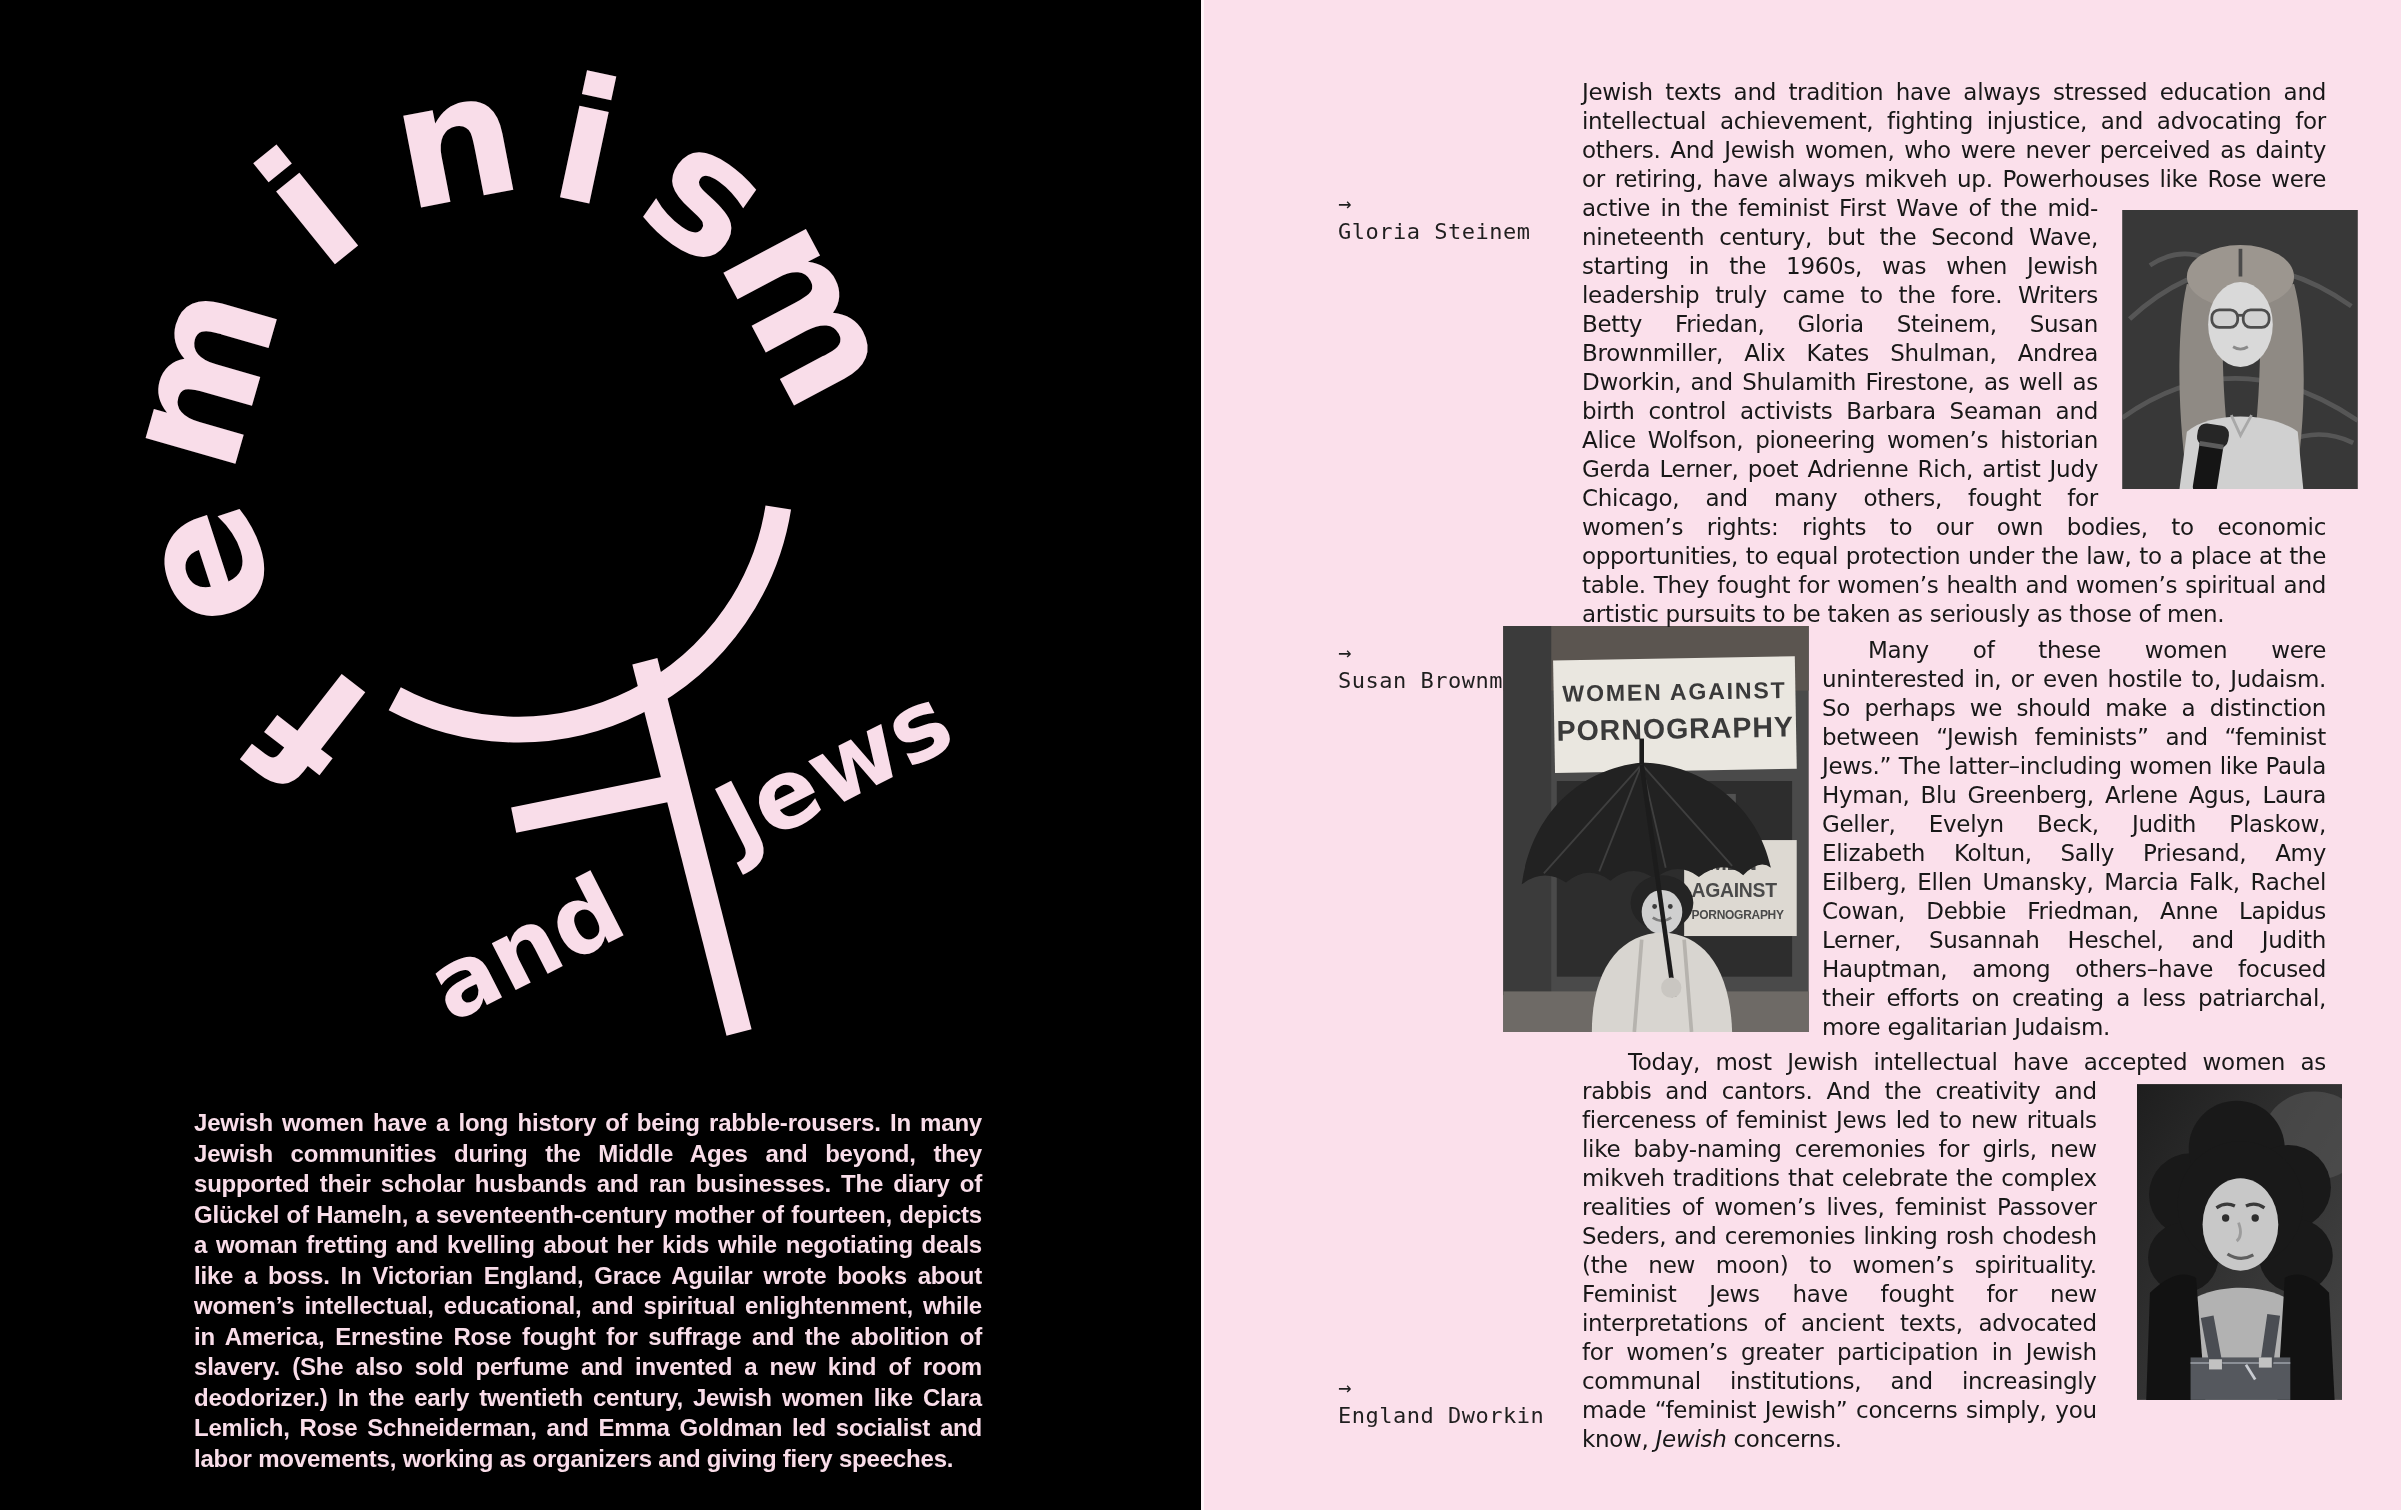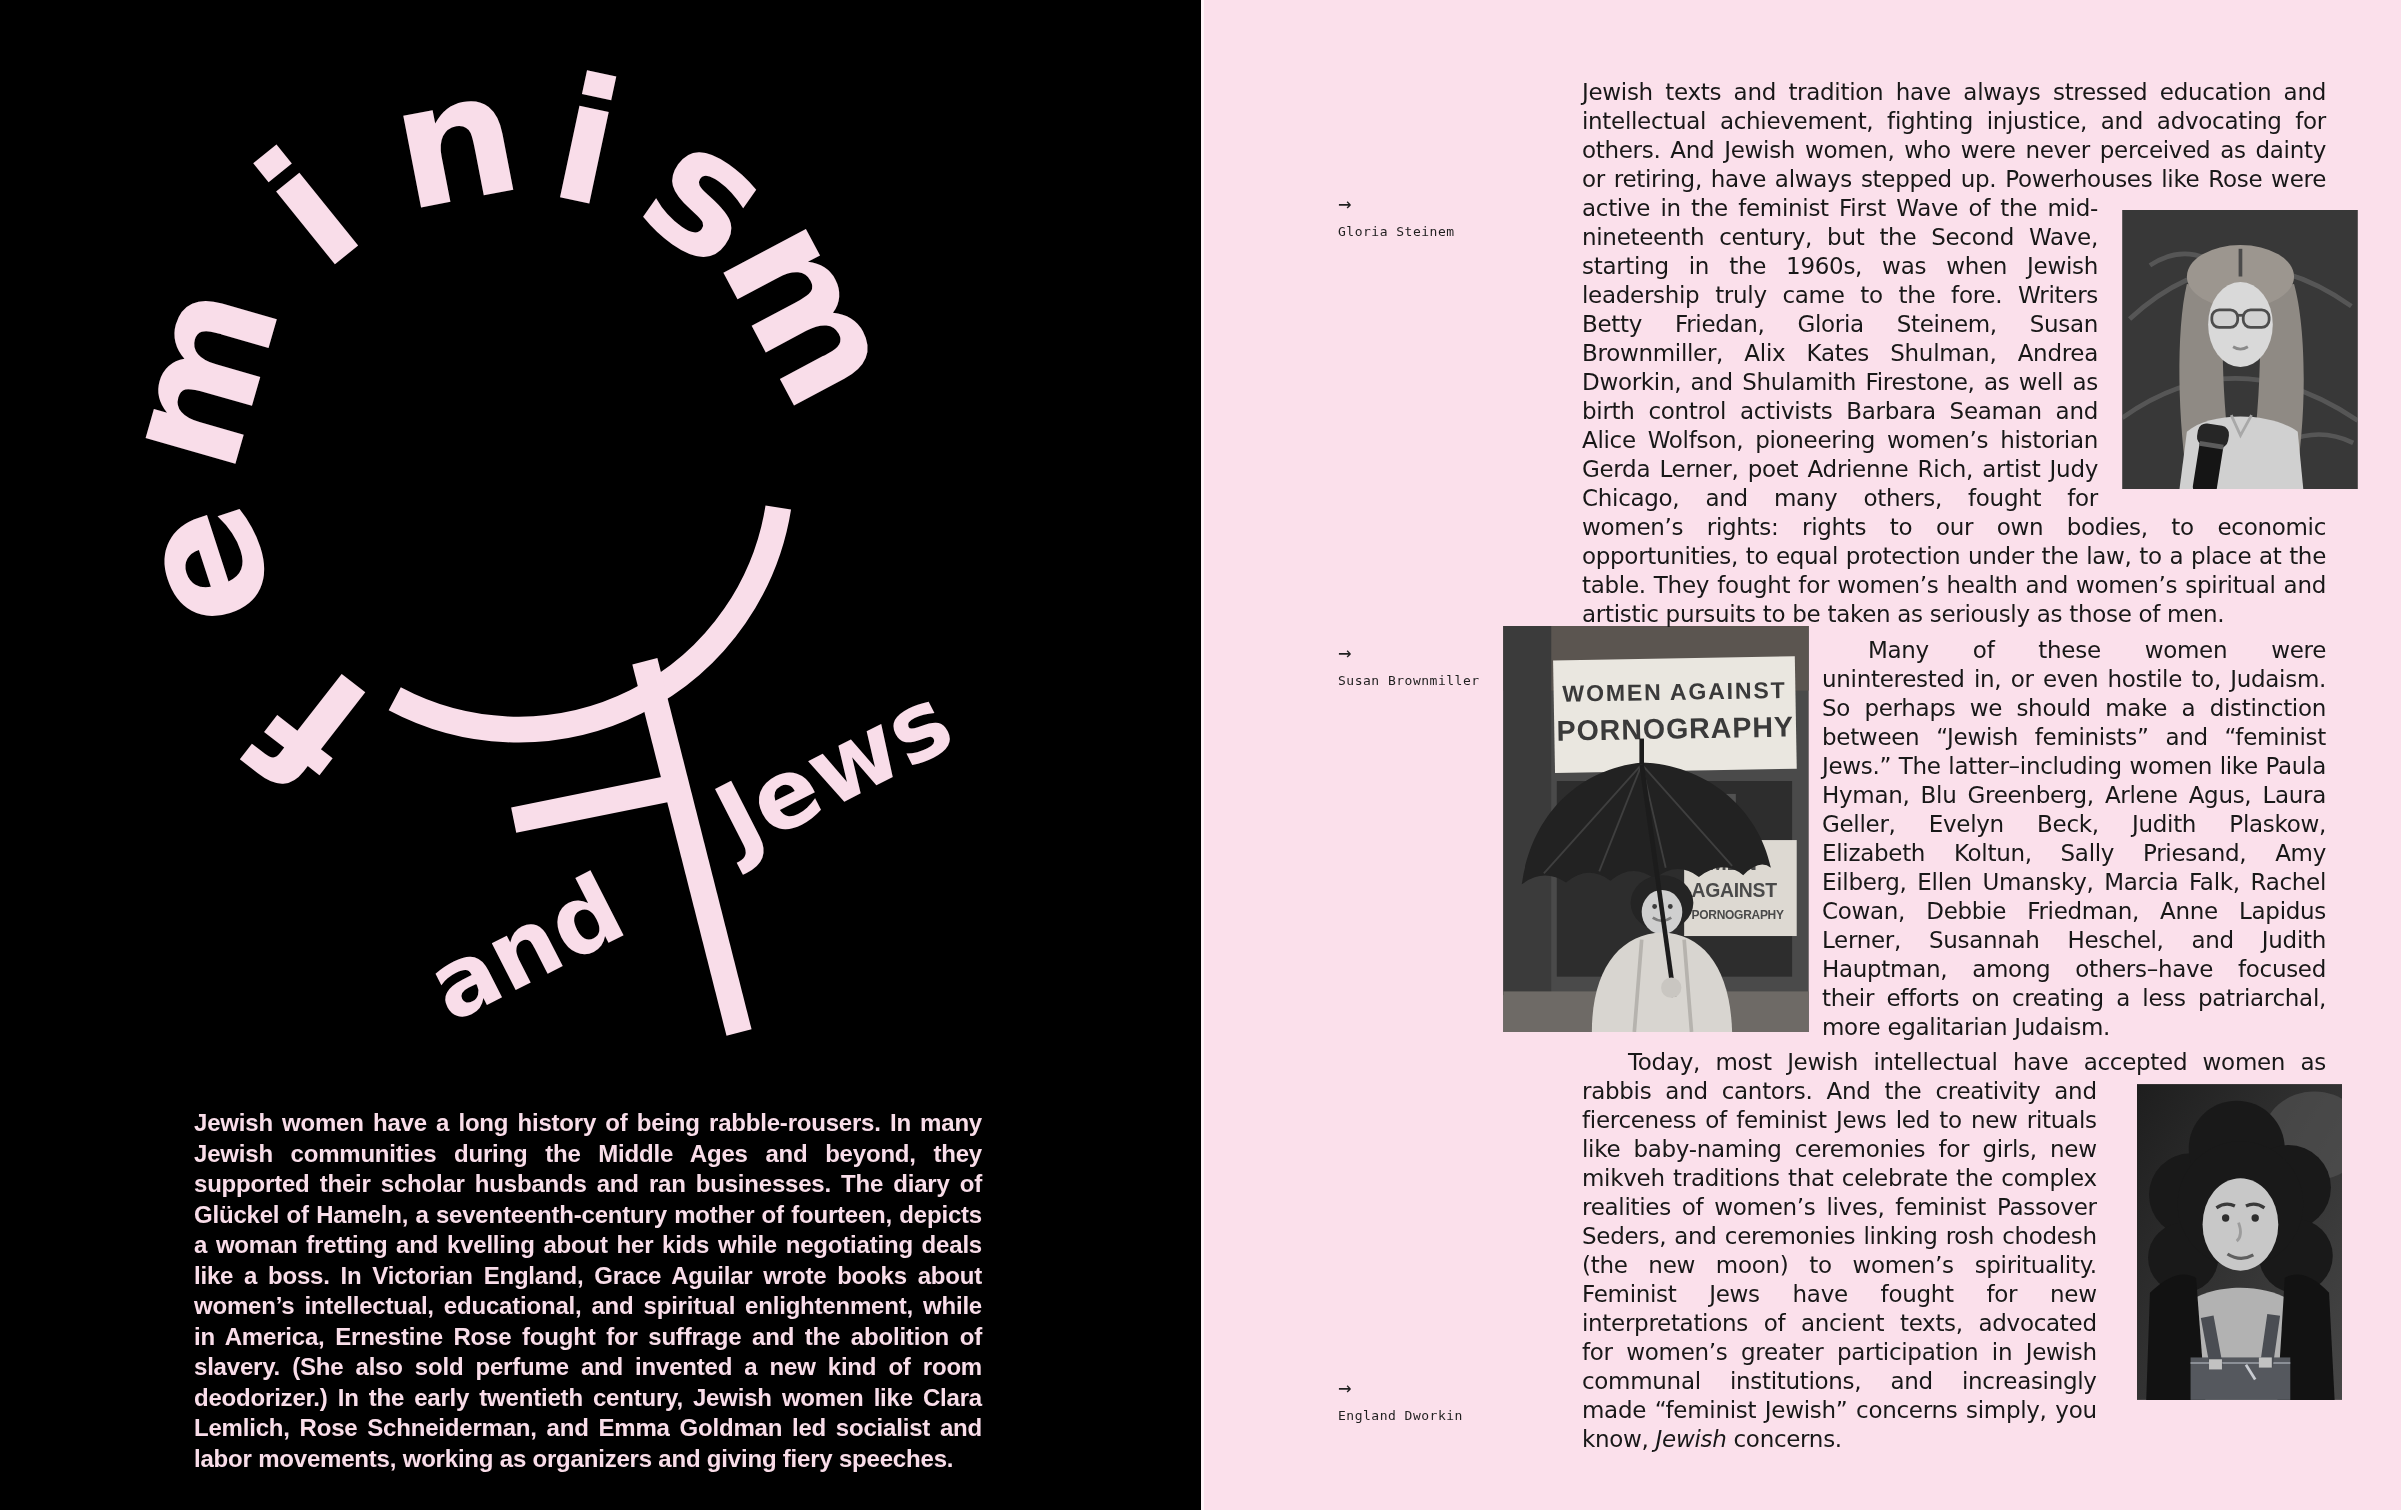--- a/index.html
+++ b/index.html
@@ -18,21 +18,21 @@
            color:#181818;text-align:justify;}
   .bodycol p{margin:0;}
   .bodycol p.ind{text-indent:46px;margin-top:6.5px;}
   .ph{display:block;}
   .ph svg{display:block;}
   .photo-steinem{float:right;width:236px;height:279px;margin:15.7px -32px 11px 24px;}
   .photo-wap{float:left;width:306px;height:406px;margin:-9.2px 13px 9px -79px;}
   .photo-dworkin{float:right;width:205px;height:316px;margin:7.4px -15.7px 9.2px 40px;}
   .caption{position:absolute;left:137px;color:#1f1f1f;}
   .caption .arrow{font-family:"DejaVu Sans Mono",monospace;font-size:22px;line-height:24px;}
-  .caption .name{font-family:"DejaVu Sans Mono",monospace;font-size:13px;line-height:20.3px;margin-top:5.5px;letter-spacing:0.5px;}
+  .caption .name{font-family:"DejaVu Sans Mono",monospace;font-size:22px;line-height:20.3px;margin-top:5.5px;letter-spacing:0.5px;}
   .cap-steinem{top:192px;}
   .cap-brownmiller{top:641px;}
   .cap-dworkin{top:1376px;}
   em{font-style:italic;}
 </style>
 </head>
 <body>
 
 <div class="spread">
 
@@ -71,21 +71,21 @@
       <div class="arrow">→</div>
       <div class="name">Susan Brownmiller</div>
     </div>
     <div class="caption cap-dworkin">
       <div class="arrow">→</div>
       <div class="name">England Dworkin</div>
     </div>
 
     <div class="bodycol">
       <p>
-        <span>Jewish texts and tradition have always stressed education and intellectual achievement, fighting injustice, and advocating for others. And Jewish women, who were never perceived as dainty or retiring, have always stepped up. Powerhouses </span><span class="ph photo-steinem">
+        <span>Jewish texts and tradition have always stressed education and intellectual achievement, fighting injustice, and advocating for others. And Jewish women, who were never perceived as dainty or retiring, have always mikveh up. Powerhouses </span><span class="ph photo-steinem">
             <svg width="236" height="279" viewBox="0 0 255 302">
             <rect width="255" height="302" fill="#383838"></rect>
             <g stroke="#707070" stroke-width="5" fill="none" opacity="0.55">
               <path d="M 8 118 Q 120 14 248 104"></path>
               <path d="M 0 225 Q 122 138 255 228"></path>
               <path d="M 30 60 Q 60 40 90 52"></path>
               <path d="M 180 250 Q 215 235 250 252"></path>
             </g>
             <g>
               <path d="M 70 80 C 58 130 60 230 72 302 L 122 302 C 108 220 106 130 112 86 Z" fill="#8f8a84"></path>

